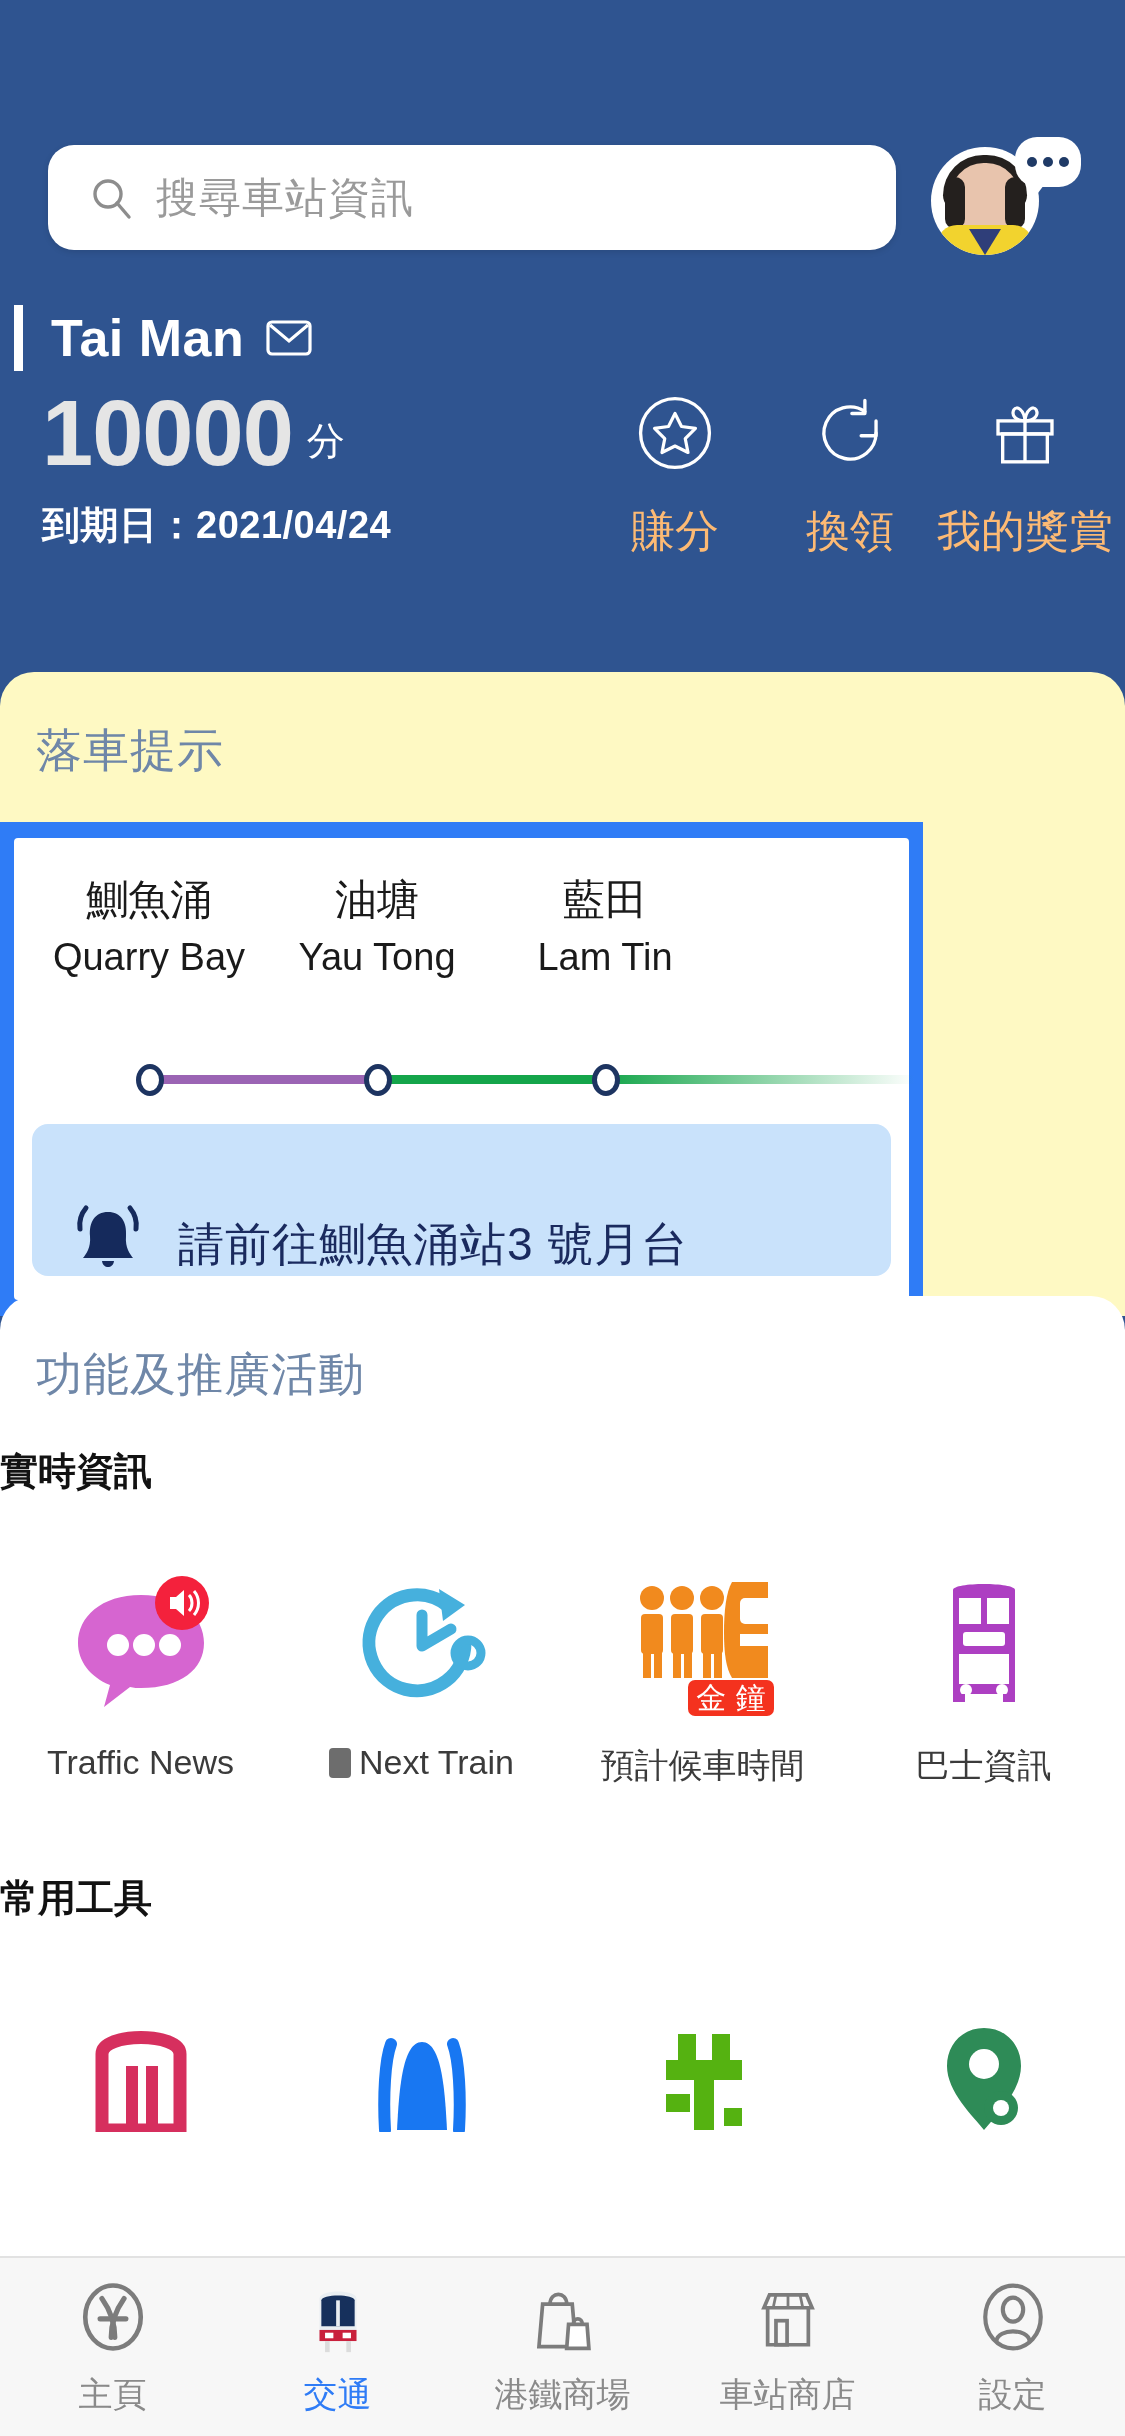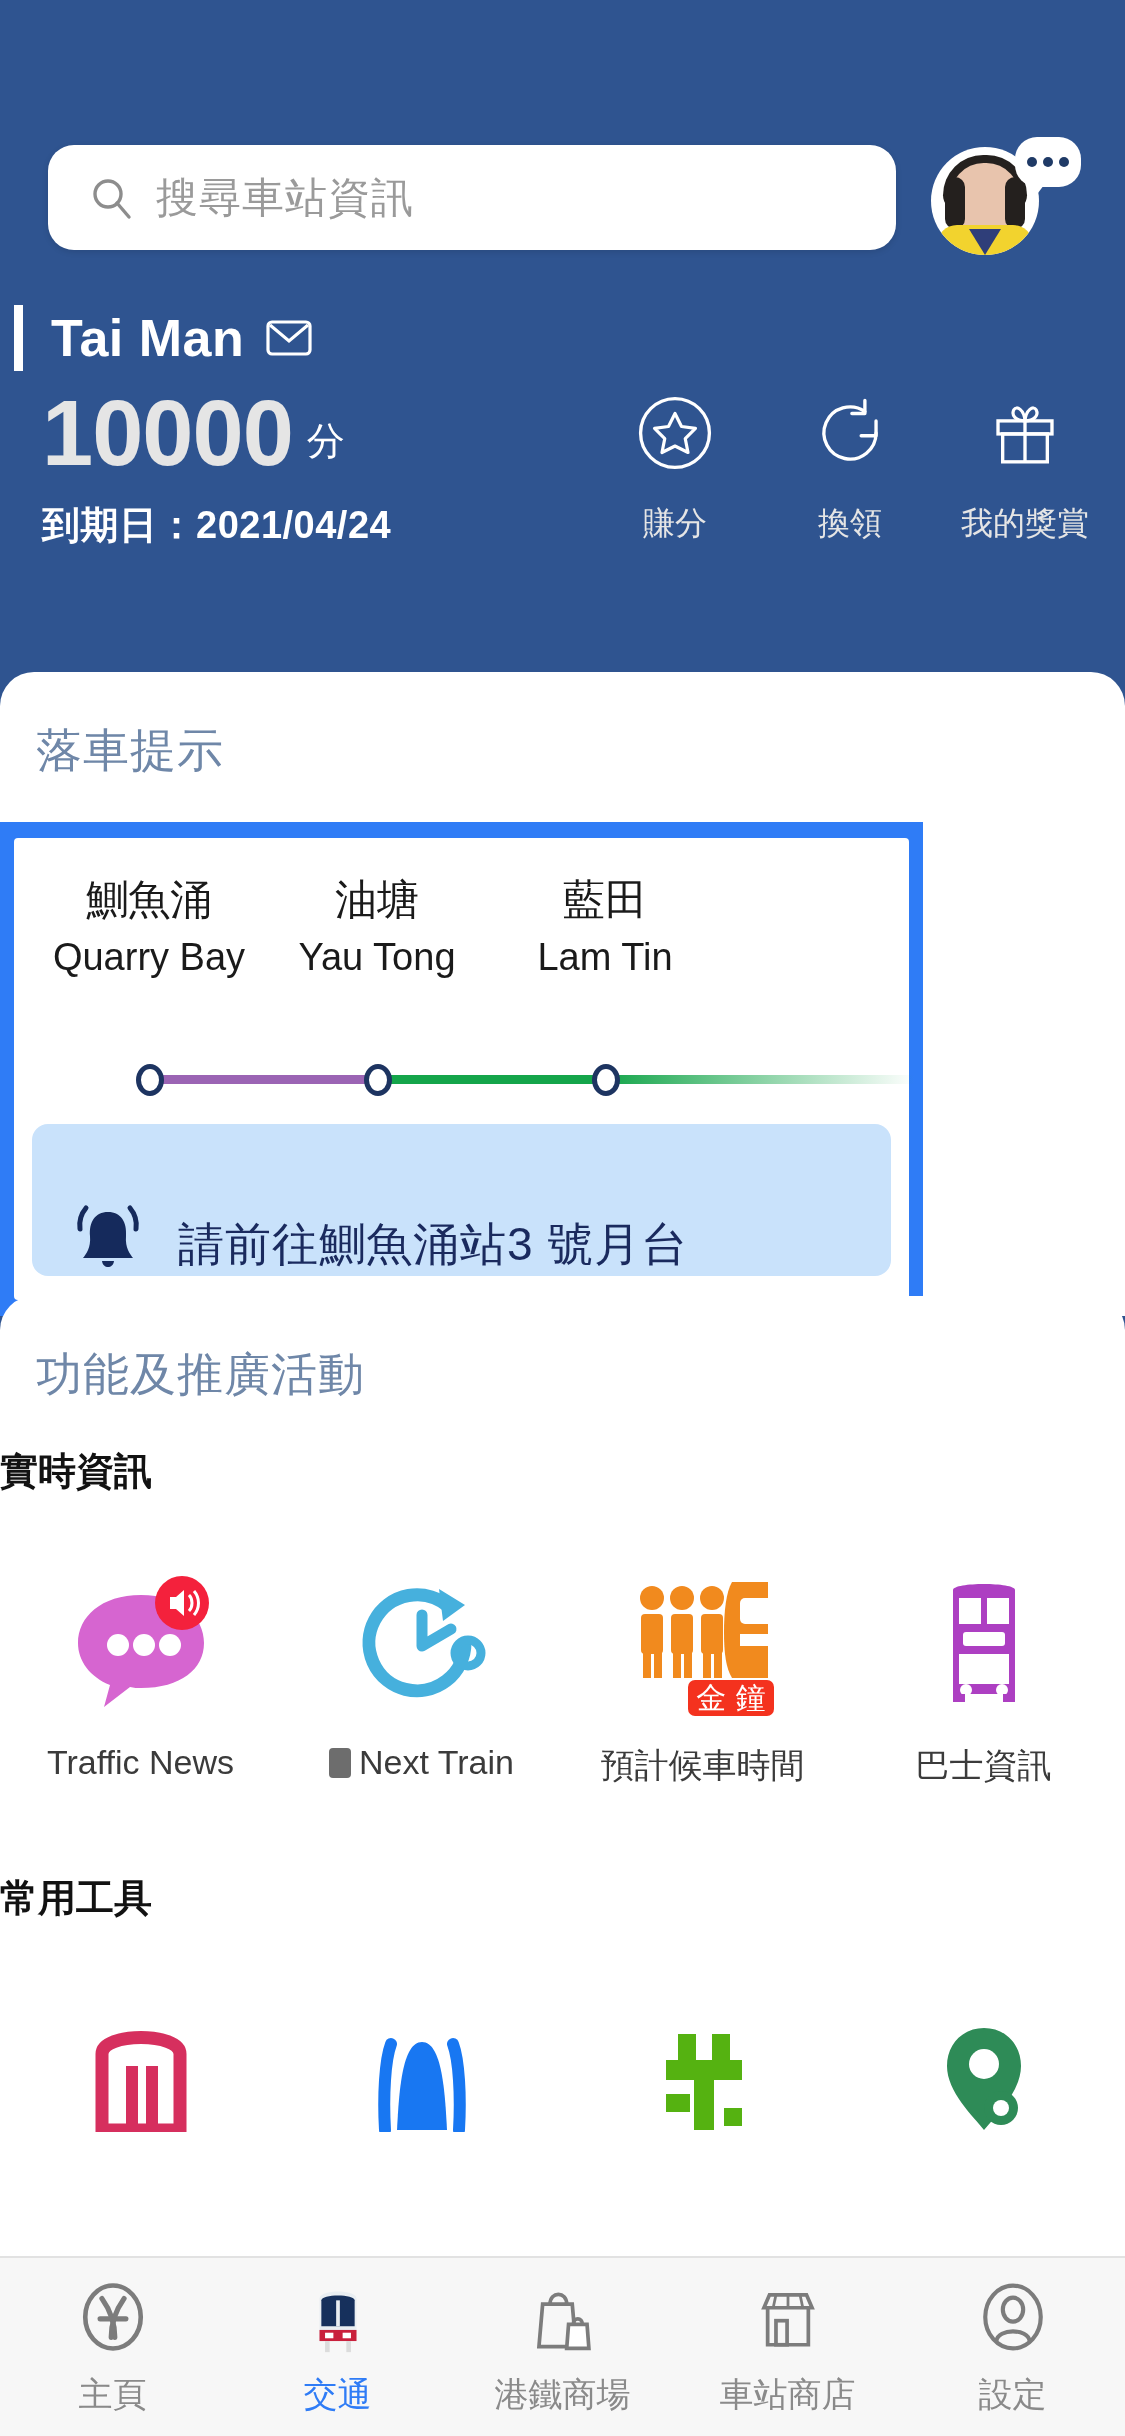--- a/index.html
+++ b/index.html
@@ -48,26 +48,26 @@
   .mail-ic { margin-left: 22px; width: 46px; height: 36px; }
 
   .points { position: absolute; top: 390px; left: 42px; display: flex; align-items: flex-end; }
   .points-num { font-size: 92px; font-weight: bold; color: #e5e5e5; line-height: .95; letter-spacing: -1px; }
   .points-unit { font-size: 38px; color: #fff; margin-left: 14px; margin-bottom: 10px; }
   .expiry { position: absolute; top: 500px; left: 42px; font-size: 38px; color: #fff; font-weight: bold; letter-spacing: .5px; }
 
   .qacts { position: absolute; top: 390px; left: 600px; width: 500px; display: flex; justify-content: space-between; }
   .qact { width: 150px; display: flex; flex-direction: column; align-items: center; }
   .qact-ic { height: 86px; display: flex; align-items: center; justify-content: center; }
-  .qact-lb { margin-top: 26px; font-size: 32px; color: #e5e5e5; white-space: nowrap; }
+  .qact-lb { margin-top: 26px; font-size: 44px; color: #fdba74; white-space: nowrap; }
 
   
   .card-alight {
     position: absolute; top: 672px; left: 0; width: 1125px;
-    background: #ffffff; border-radius: 34px 34px 0 0;
+    background: #fef9c3; border-radius: 34px 34px 0 0;
   }
   .card-title { font-size: 46px; color: #6f87a8; padding: 48px 0 40px 36px; letter-spacing: 1px; }
   .alight-blue { width: 923px; background: #2f7cf6; padding: 16px 14px 16px 14px; }
   .alight-inner { background: #ffffff; border-radius: 4px; padding: 34px 0 24px 0; }
 
   .stations { position: relative; height: 180px; }
   .st { position: absolute; top: 0; width: 300px; text-align: center; }
   .st-zh { font-size: 42px; color: #1a1a1a; font-weight: 500; }
   .st-en { font-size: 38px; color: #1a1a1a; margin-top: 8px; }
 

